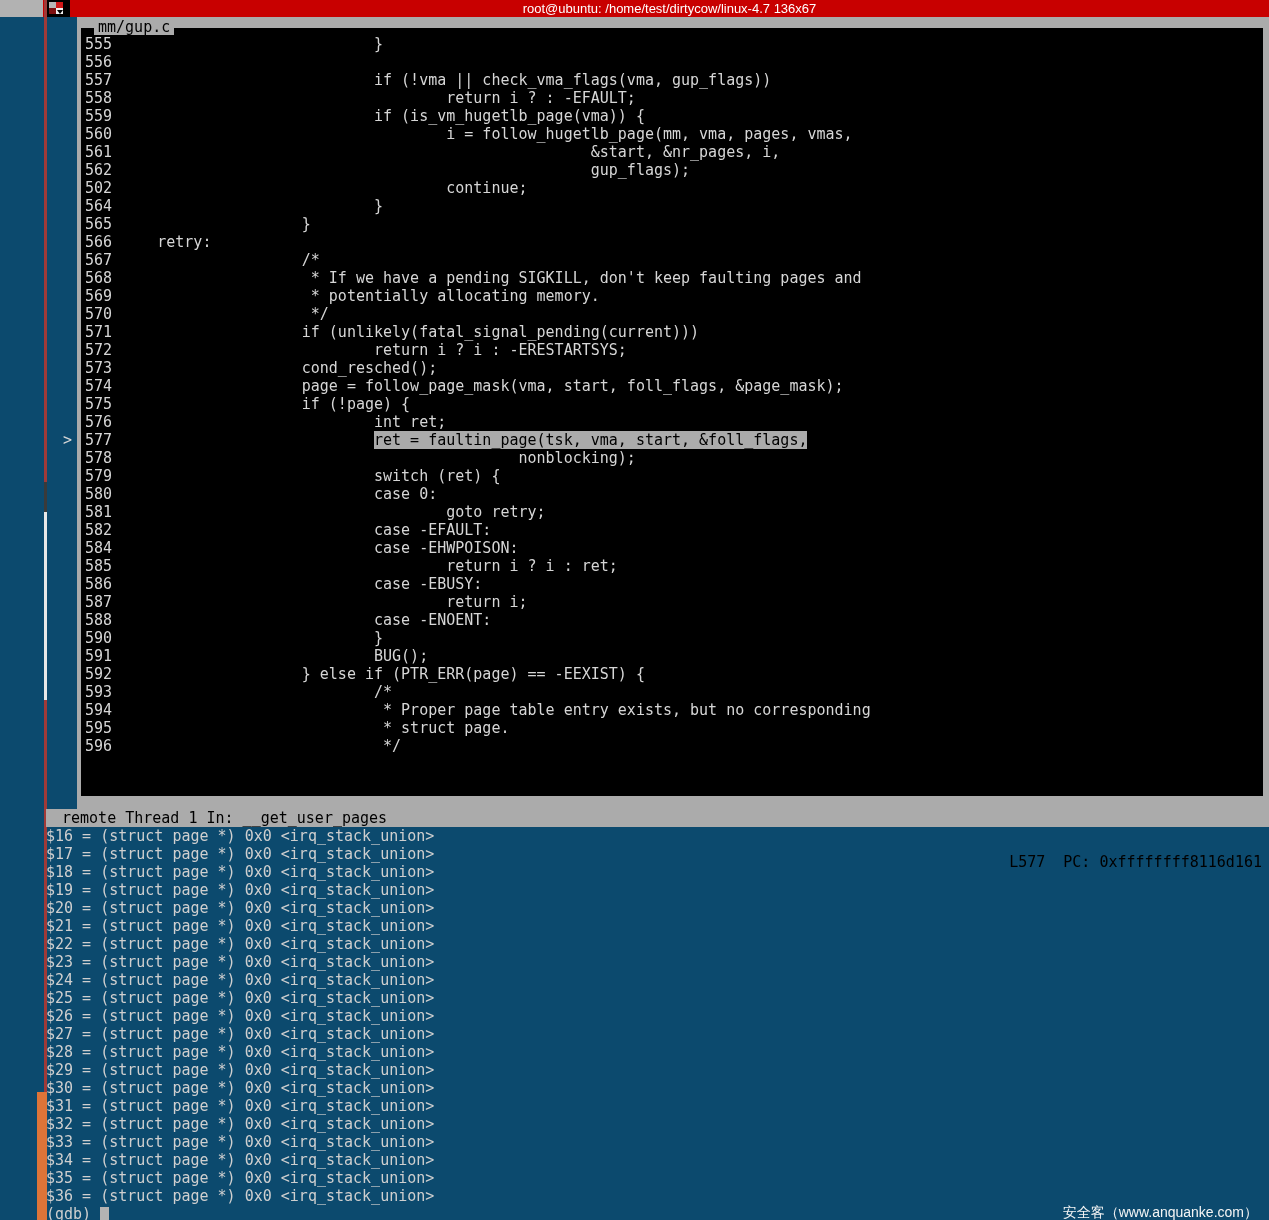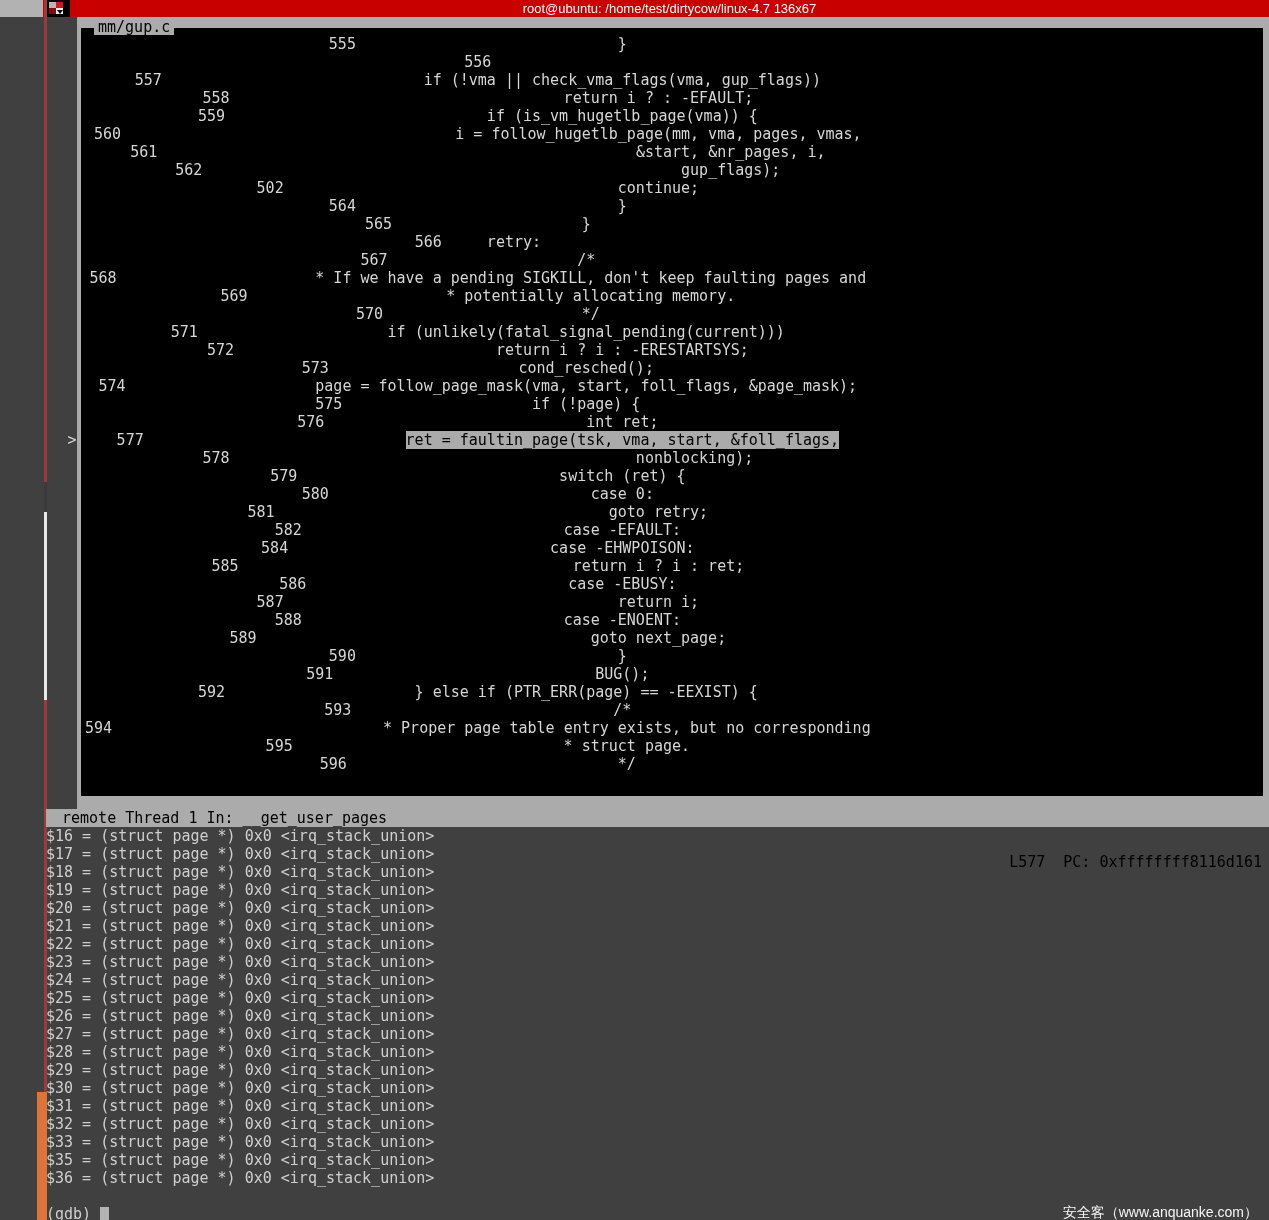--- a/index.html
+++ b/index.html
@@ -1,17 +1,17 @@
 <!DOCTYPE html>
 <html><head>
 <meta charset="utf-8">
 <style>
   html,body{margin:0;padding:0;background:#000;}
-  #screen{position:relative;width:1269px;height:1220px;background:#404040;overflow:hidden;
-          font-family:"DejaVu Sans Mono",monospace;text-align:center;}
+  #screen{position:relative;width:1269px;height:1220px;background:#0c4a6e;overflow:hidden;
+          font-family:"DejaVu Sans Mono",monospace;}
   
   .titlebar{position:absolute;left:0;top:0;width:1269px;height:17px;background:#c80000;}
   .titlebar-corner{position:absolute;left:0;top:0;width:43px;height:17px;background:#b2b2b2;}
   .titlebar-iconpatch{position:absolute;left:47px;top:0;width:23px;height:17px;background:#000;}
   .titlebar-text{position:absolute;left:70px;top:0;width:1199px;height:17px;
                  display:flex;align-items:center;justify-content:center;
                  color:#fff;font-family:"Liberation Sans",sans-serif;font-size:13px;white-space:pre;}
   .winicon{position:absolute;left:49px;top:2px;width:15px;height:13px;}
   .winicon .q{position:absolute;width:7px;height:6px;}
   .q1{left:0;top:0;background:#b8b8b8;}
@@ -119,21 +119,20 @@
       <div class="trow">578                                             nonblocking);</div>
       <div class="trow">579                             switch (ret) {</div>
       <div class="trow">580                             case 0:</div>
       <div class="trow">581                                     goto retry;</div>
       <div class="trow">582                             case -EFAULT:</div>
       <div class="trow">584                             case -EHWPOISON:</div>
       <div class="trow">585                                     return i ? i : ret;</div>
       <div class="trow">586                             case -EBUSY:</div>
       <div class="trow">587                                     return i;</div>
       <div class="trow">588                             case -ENOENT:</div>
-      <div class="trow">589                                     goto next_page;</div>
       <div class="trow">590                             }</div>
       <div class="trow">591                             BUG();</div>
       <div class="trow">592                     } else if (PTR_ERR(page) == -EEXIST) {</div>
       <div class="trow">593                             /*</div>
       <div class="trow">594                              * Proper page table entry exists, but no corresponding</div>
       <div class="trow">595                              * struct page.</div>
       <div class="trow">596                              */</div>
     </div>
 
   <div class="statusbar">
@@ -153,20 +152,21 @@
       <div class="trow">$24 = (struct page *) 0x0 &lt;irq_stack_union&gt;</div>
       <div class="trow">$25 = (struct page *) 0x0 &lt;irq_stack_union&gt;</div>
       <div class="trow">$26 = (struct page *) 0x0 &lt;irq_stack_union&gt;</div>
       <div class="trow">$27 = (struct page *) 0x0 &lt;irq_stack_union&gt;</div>
       <div class="trow">$28 = (struct page *) 0x0 &lt;irq_stack_union&gt;</div>
       <div class="trow">$29 = (struct page *) 0x0 &lt;irq_stack_union&gt;</div>
       <div class="trow">$30 = (struct page *) 0x0 &lt;irq_stack_union&gt;</div>
       <div class="trow">$31 = (struct page *) 0x0 &lt;irq_stack_union&gt;</div>
       <div class="trow">$32 = (struct page *) 0x0 &lt;irq_stack_union&gt;</div>
       <div class="trow">$33 = (struct page *) 0x0 &lt;irq_stack_union&gt;</div>
+      <div class="trow">$34 = (struct page *) 0x0 &lt;irq_stack_union&gt;</div>
       <div class="trow">$35 = (struct page *) 0x0 &lt;irq_stack_union&gt;</div>
       <div class="trow">$36 = (struct page *) 0x0 &lt;irq_stack_union&gt;</div>
     </div>
 
   <div class="promptrow"><span>(gdb) </span><span class="cursor"></span></div>
 
   <div class="watermark">安全客（www.anquanke.com）</div>
 </div>
 
 </body></html>

